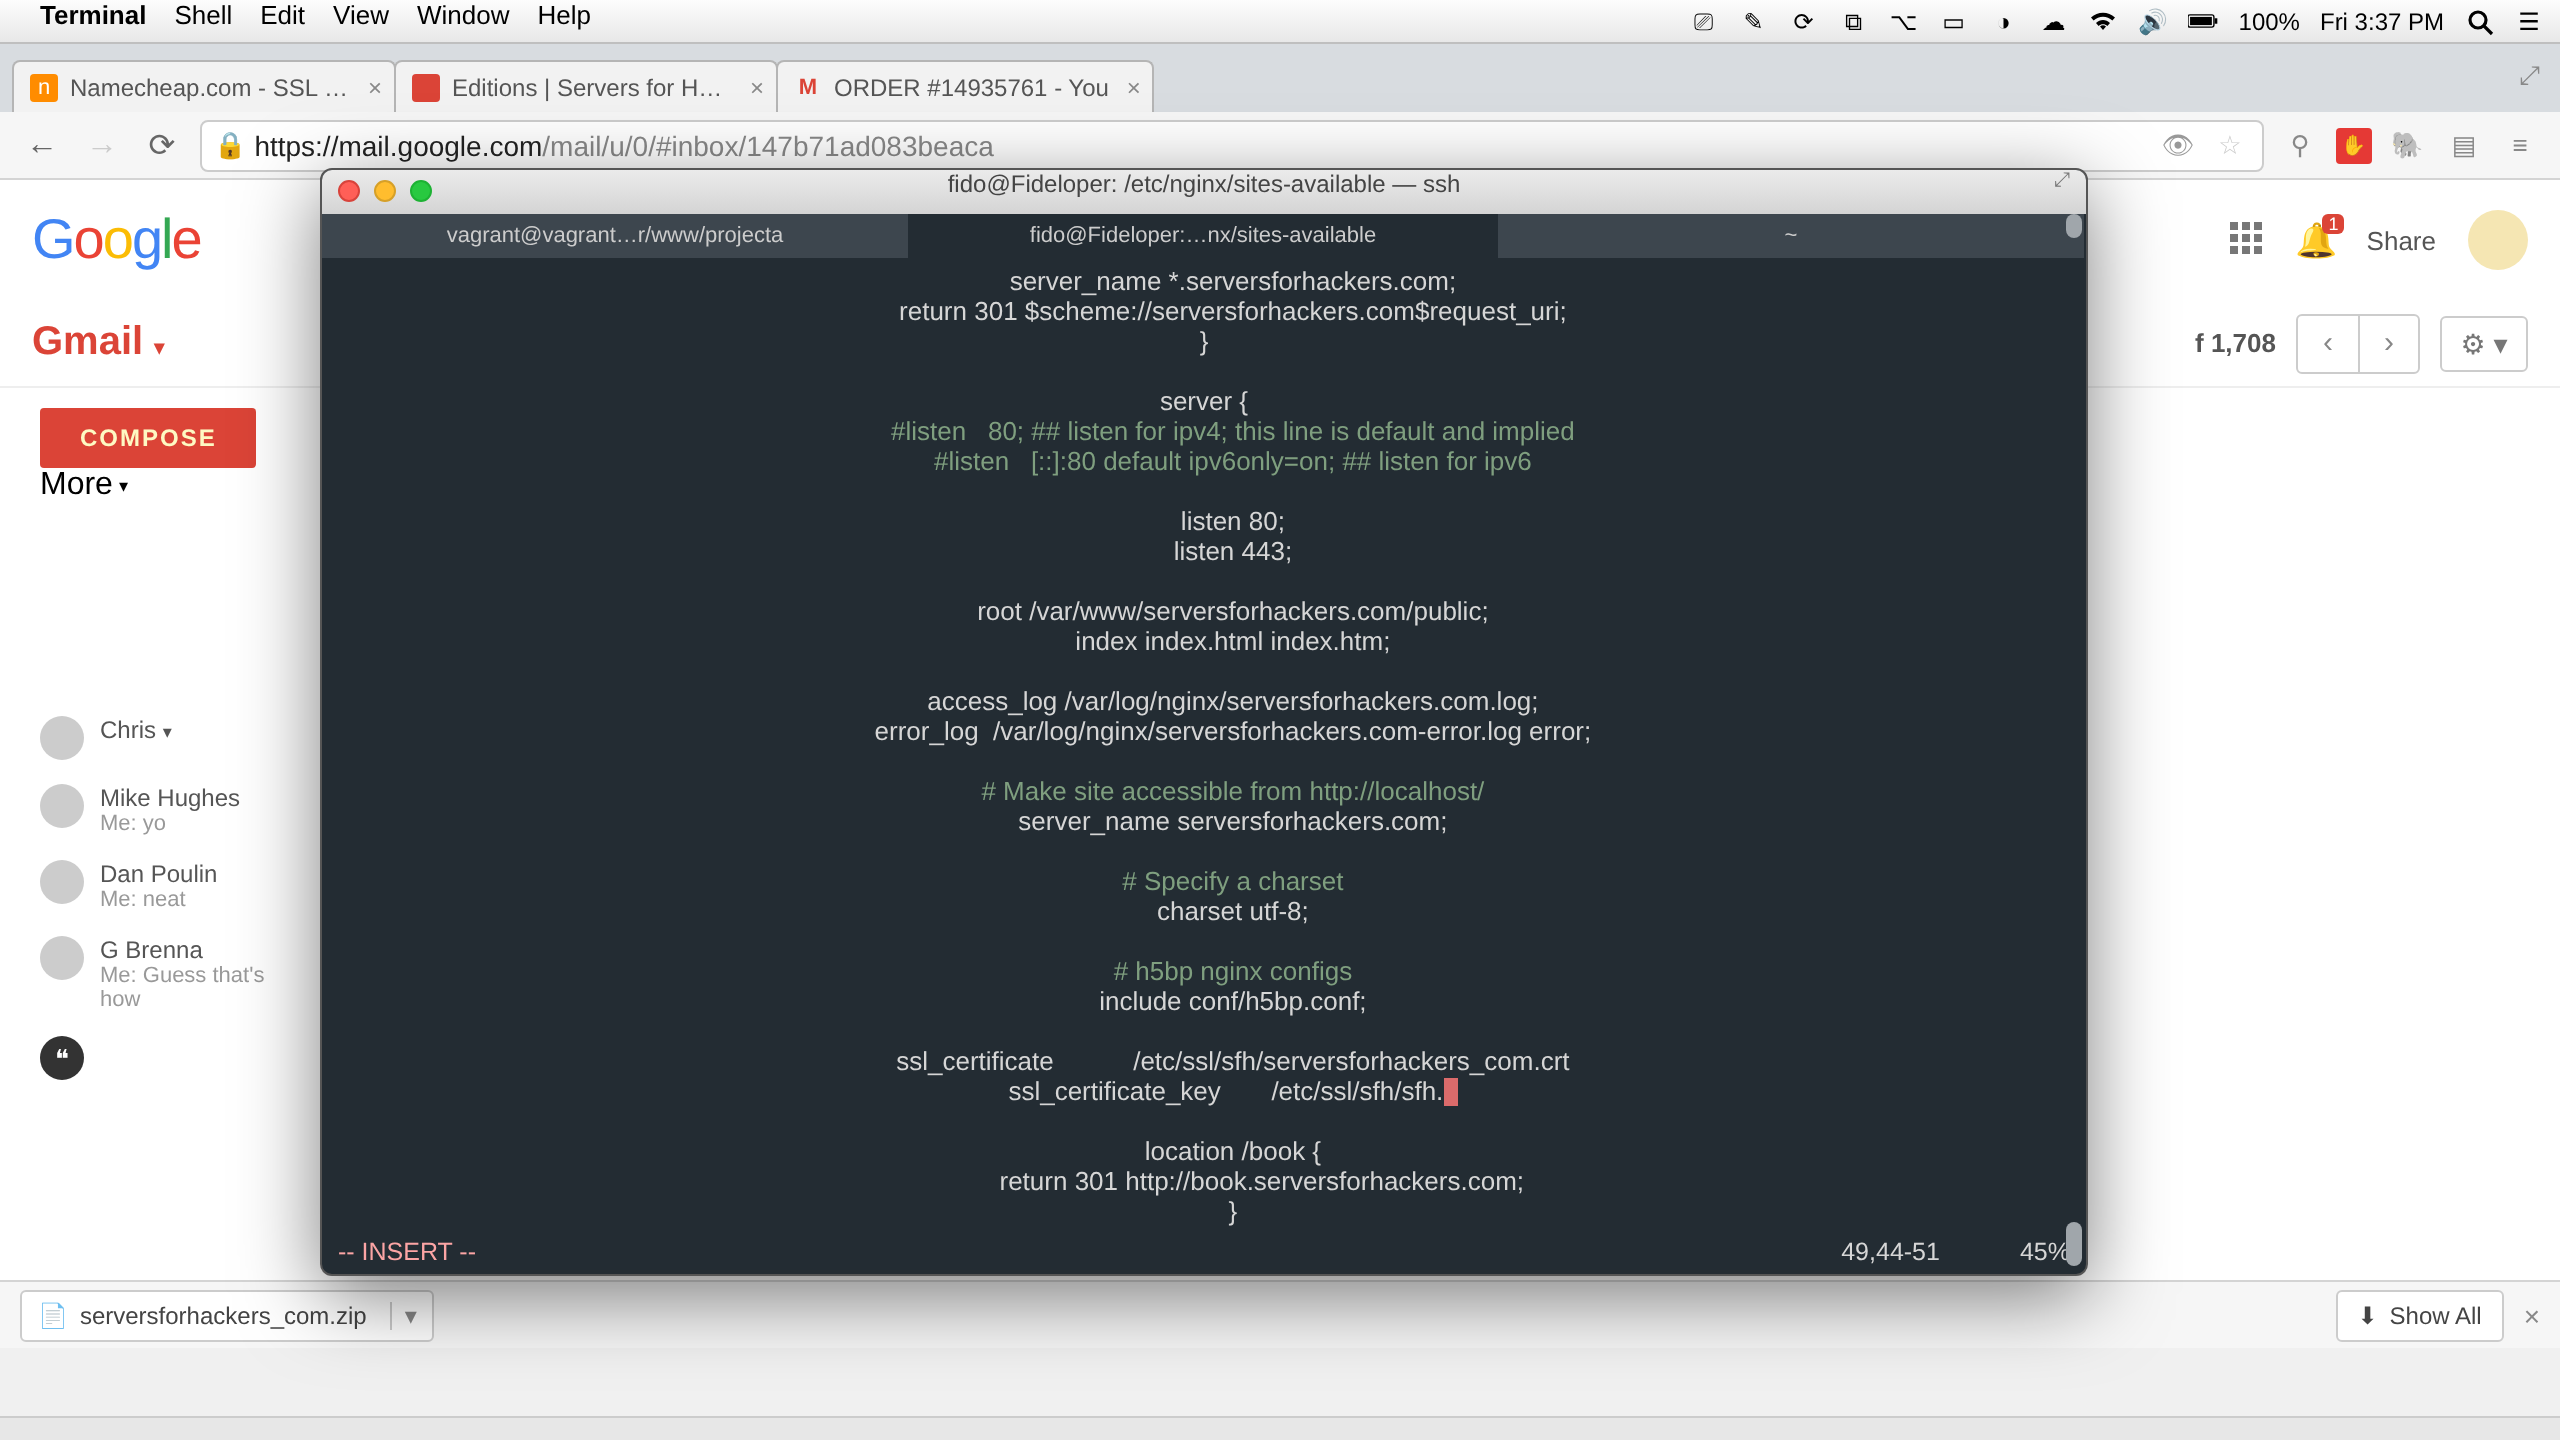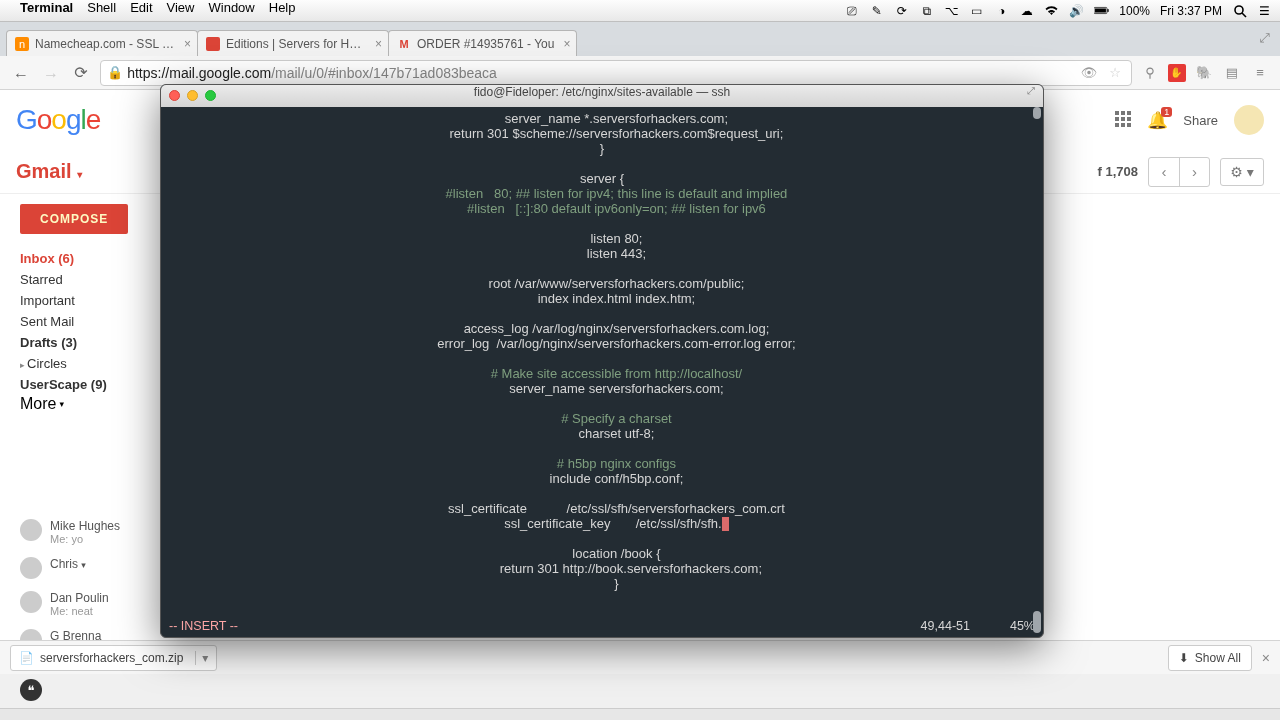--- a/index.html
+++ b/index.html
@@ -209,43 +209,34 @@
       <span class="count"><b>f 1,708</b></span>
       <span class="pager">
         <span>‹</span>
         <span>›</span>
       </span>
       <span class="gear">⚙ ▾</span>
     </div>
     <div class="gbody">
       <div class="gside">
         <span class="compose">COMPOSE</span>
-        <div class="folders" id="folders">
-            <div class="active">Inbox (6)</div>
-            <div>Starred</div>
-            <div>Important</div>
-            <div>Sent Mail</div>
-            <div class="bold">Drafts (3)</div>
-            <div><span style="font-size:9px;color:#888;">▸ </span>Circles</div>
-            <div class="bold">UserScape (9)</div>
-          </div>
         <div class="more">
             <span>More</span>
             <span style="font-size:9px;">▾</span>
           </div>
         <div class="chat" id="chatlist"><div class="row">
               <span class="dot"></span>
               <span class="ml">
+                <span>Chris <span style="font-size:9px;">▾</span></span>
+              </span>
+            </div><div class="row">
+              <span class="dot"></span>
+              <span class="ml">
                 <span>Mike Hughes</span>
                 <span class="sub">Me: yo</span>
-              </span>
-            </div><div class="row">
-              <span class="dot"></span>
-              <span class="ml">
-                <span>Chris <span style="font-size:9px;">▾</span></span>
               </span>
             </div><div class="row">
               <span class="dot"></span>
               <span class="ml">
                 <span>Dan Poulin</span>
                 <span class="sub">Me: neat</span>
               </span>
             </div><div class="row">
               <span class="dot"></span>
               <span class="ml">
@@ -275,20 +266,25 @@
 <div class="term">
   <div class="title">
     <div class="traffic">
         <span class="tr"></span>
         <span class="ty"></span>
         <span class="tg"></span>
       </div>
     <span>fido@Fideloper: /etc/nginx/sites-available — ssh</span>
     <span class="max">⤢</span>
   </div>
+  <div class="tabs">
+    <div>vagrant@vagrant…r/www/projecta</div>
+    <div class="active">fido@Fideloper:…nx/sites-available</div>
+    <div>~</div>
+  </div>
   <div class="body" id="termbody"><div>        server_name *.serversforhackers.com;</div><div>        return 301 $scheme://serversforhackers.com$request_uri;</div><div>}</div><div> </div><div>server {</div><div>        <span class="cm">#listen   80; ## listen for ipv4; this line is default and implied</span></div><div>        <span class="cm">#listen   [::]:80 default ipv6only=on; ## listen for ipv6</span></div><div> </div><div>        listen 80;</div><div>        listen 443;</div><div> </div><div>        root /var/www/serversforhackers.com/public;</div><div>        index index.html index.htm;</div><div> </div><div>        access_log /var/log/nginx/serversforhackers.com.log;</div><div>        error_log  /var/log/nginx/serversforhackers.com-error.log error;</div><div> </div><div>        <span class="cm"># Make site accessible from http://localhost/</span></div><div>        server_name serversforhackers.com;</div><div> </div><div>        <span class="cm"># Specify a charset</span></div><div>        charset utf-8;</div><div> </div><div>        <span class="cm"># h5bp nginx configs</span></div><div>        include conf/h5bp.conf;</div><div> </div><div>        ssl_certificate           /etc/ssl/sfh/serversforhackers_com.crt</div><div>        ssl_certificate_key       /etc/ssl/sfh/sfh.<span class="cursor"></span></div><div> </div><div>        location /book {</div><div>                return 301 http://book.serversforhackers.com;</div><div>        }</div></div>
   <div class="status">
     <span class="mode">-- INSERT --</span>
     <span class="pos">49,44-51</span>
     <span>45%</span>
   </div>
   <div class="scr">
     <div class="thumb" style="top:0;height:12px;"></div>
     <div class="thumb" style="bottom:0;height:22px;"></div>
   </div>

